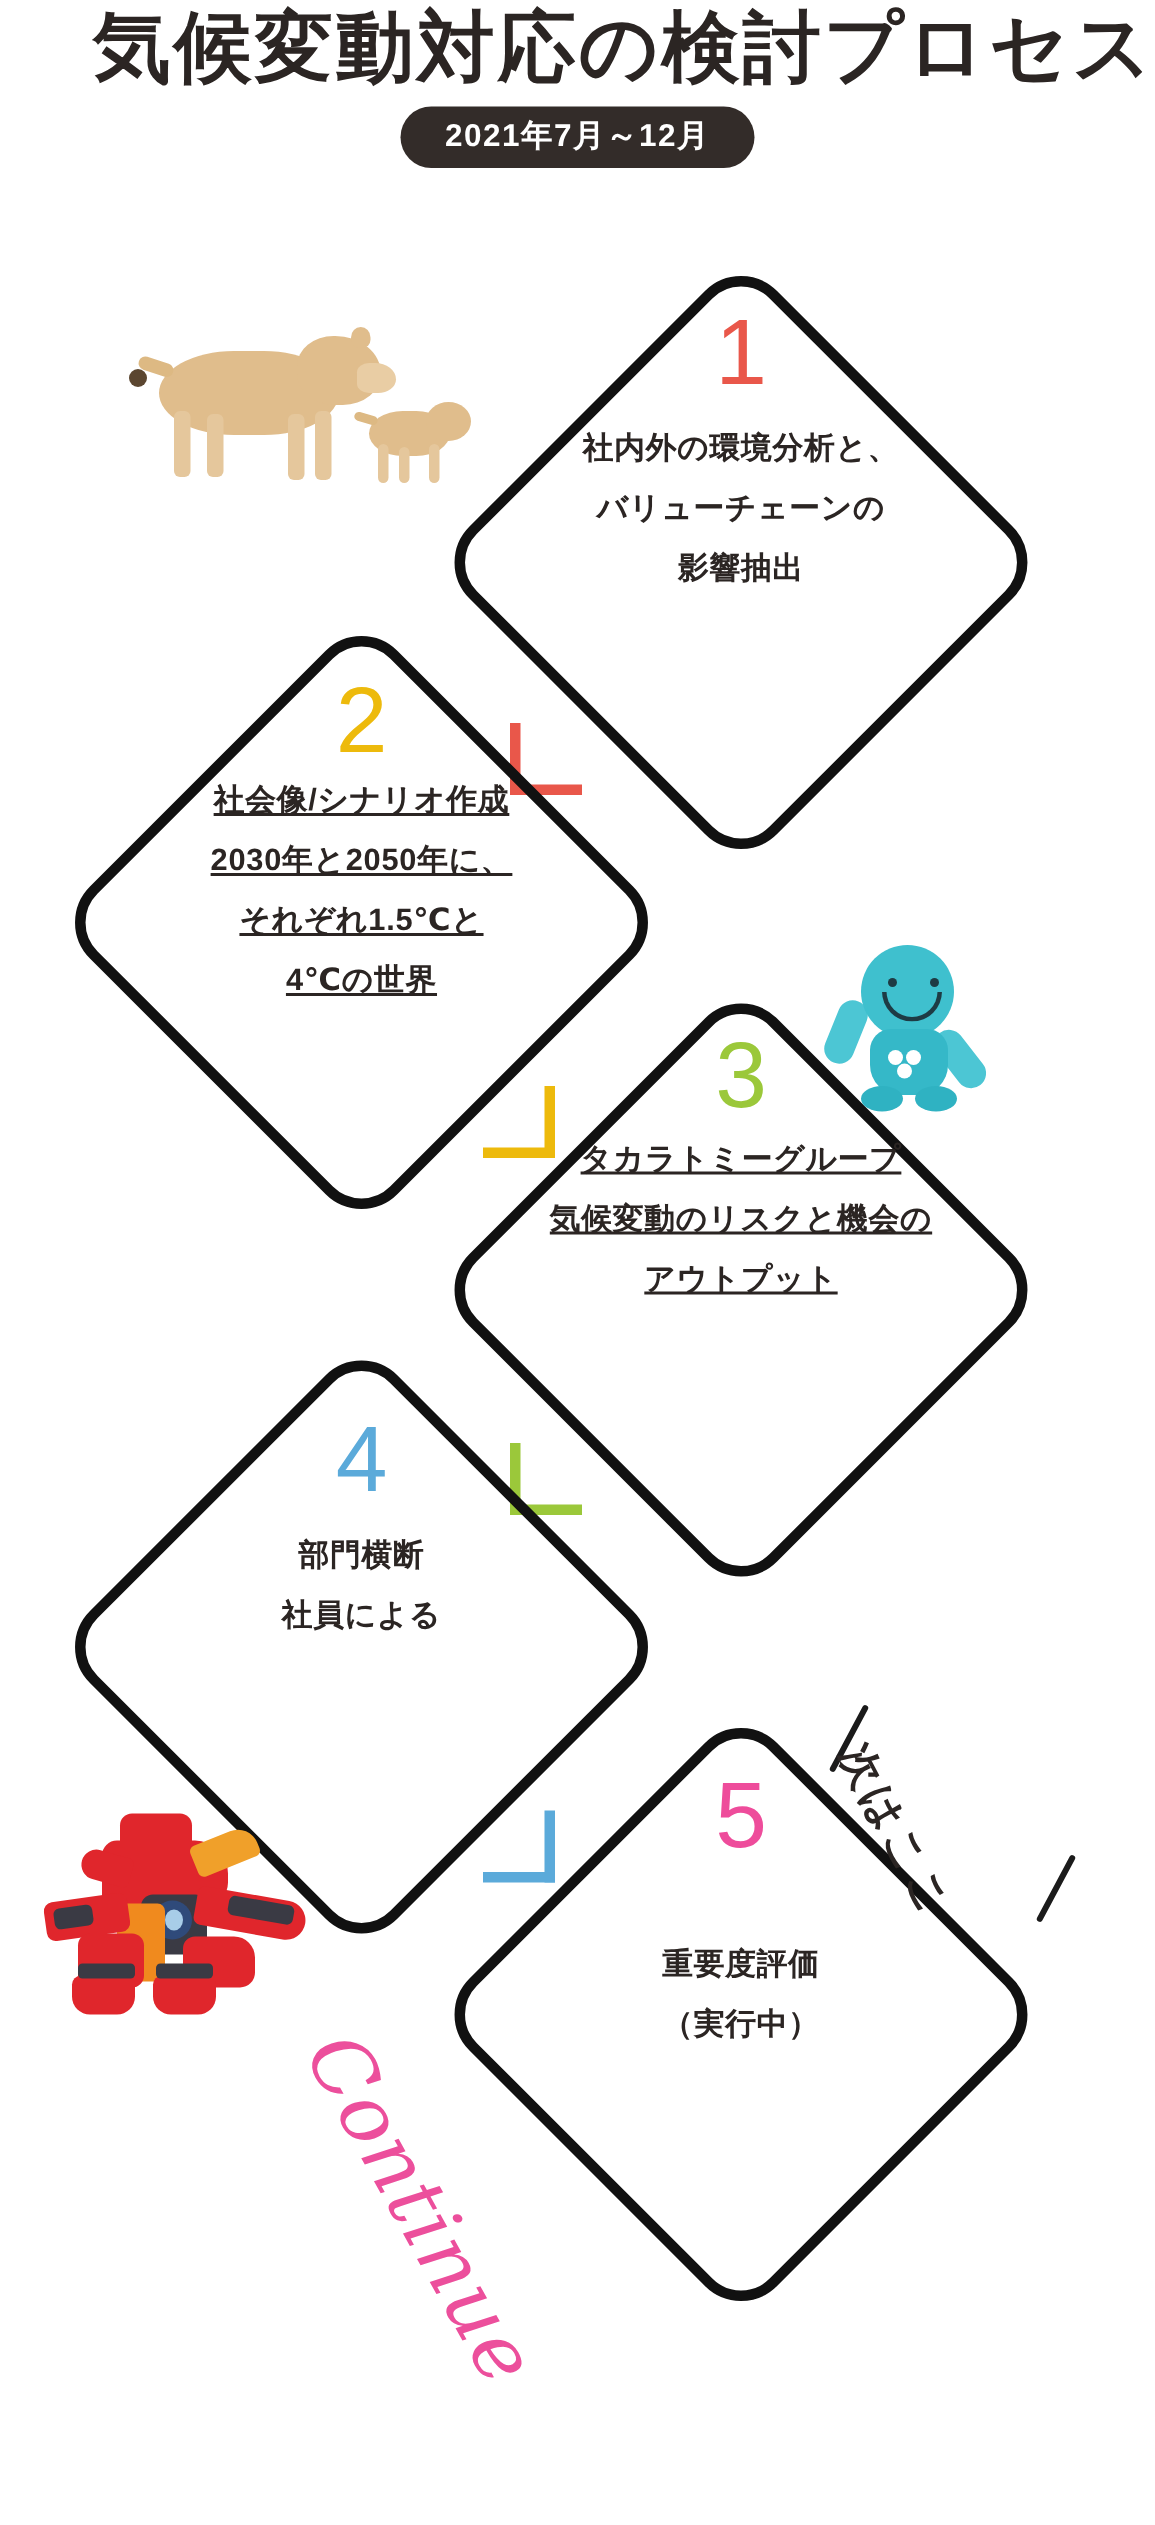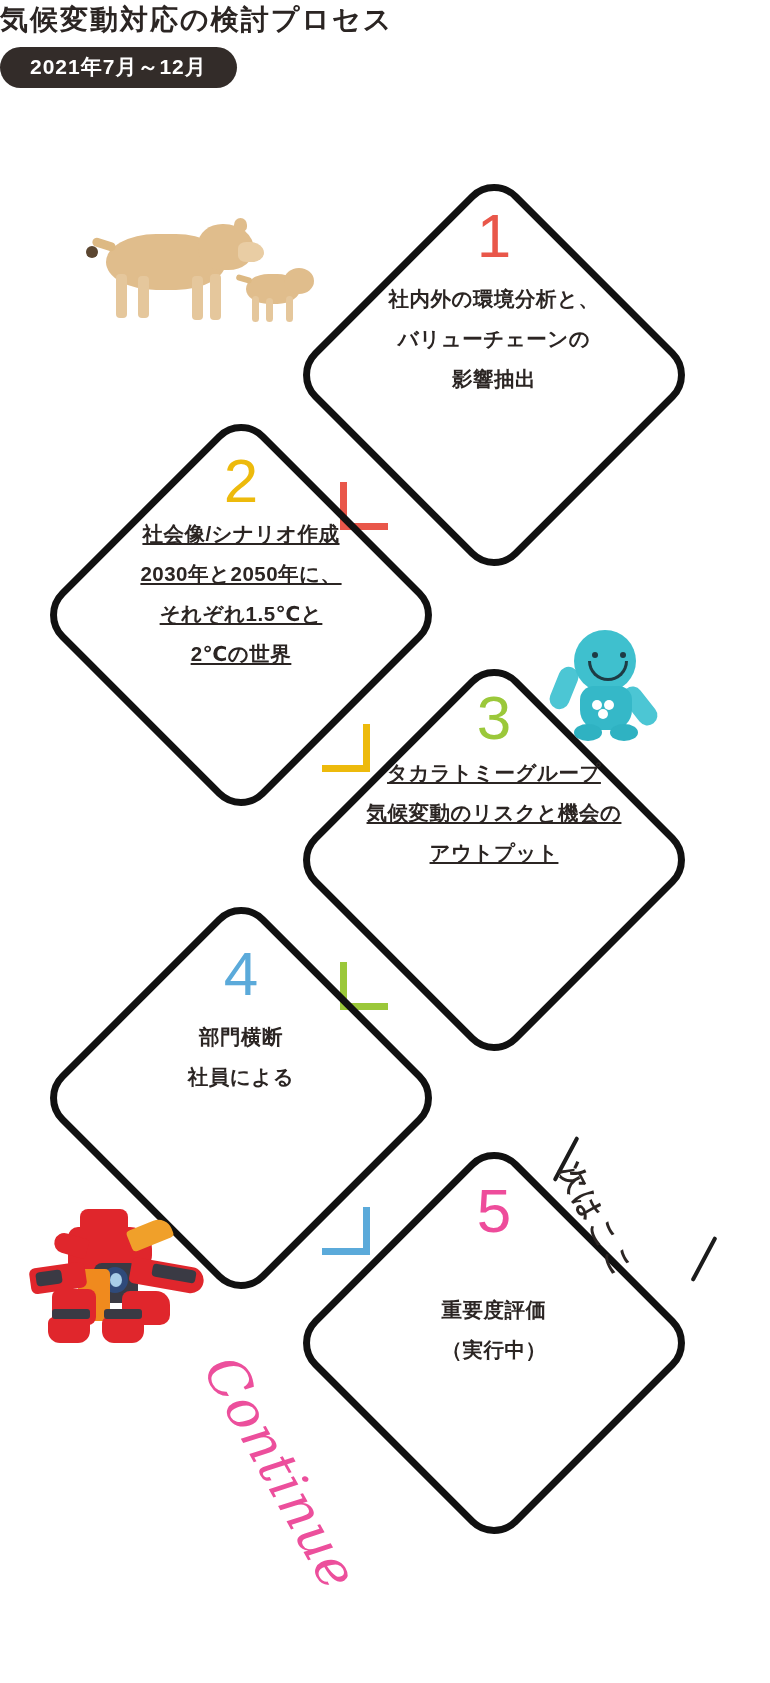--- a/index.html
+++ b/index.html
@@ -4,24 +4,24 @@
 <style>
   html,body{margin:0;padding:0;background:#ffffff;}
   body{
     width:770px;height:1683px;position:relative;overflow:hidden;
     font-family:"Liberation Sans","DejaVu Sans",sans-serif;
     color:#2b2523;
   }
   
   #header{position:absolute;left:0;top:0;width:770px;}
   #page-title{
-    text-align:left;font-size:28px;font-weight:bold;letter-spacing:2px;
+    text-align:right;font-size:52px;font-weight:bold;letter-spacing:2px;
     color:#2b2523;line-height:1.0;margin-top:6px;white-space:nowrap;
   }
-  #date-badge-wrap{display:flex;justify-content:flex-start;margin-top:13px;}
+  #date-badge-wrap{display:flex;justify-content:center;margin-top:13px;}
   #date-badge{
     background:#332c29;color:#ffffff;border-radius:26px;
     padding:8px 30px 9px;font-size:21px;font-weight:bold;letter-spacing:1px;
     line-height:1.15;
   }
   
   .diamond{position:absolute;}
   .diamond .shape{
     position:absolute;left:0;top:0;width:100%;height:100%;
     border:7px solid #111111;border-radius:34px;
@@ -113,21 +113,21 @@
 </div>
 
 <div class="diamond" id="d2" style="left:96px;top:470px;width:290px;height:290px;">
   <div class="shape"></div>
   <div class="card-body">
     <div class="num" style="color:#edba0c;margin-top:-20px;">2</div>
     <div class="lines" style="margin-top:2px;text-decoration:underline;">
       <div>社会像/シナリオ作成</div>
       <div>2030年と2050年に、</div>
       <div>それぞれ1.5℃と</div>
-      <div>2℃の世界</div>
+      <div>4℃の世界</div>
     </div>
   </div>
 </div>
 
 <div class="elbow" style="left:322px;top:724px;width:48px;height:48px;">
   <div class="v" style="right:0;height:48px;background:#edba0c;"></div>
   <div class="h" style="right:0;width:48px;background:#edba0c;"></div>
 </div>
 
 <div class="diamond" id="d3" style="left:349px;top:715px;width:290px;height:290px;">

